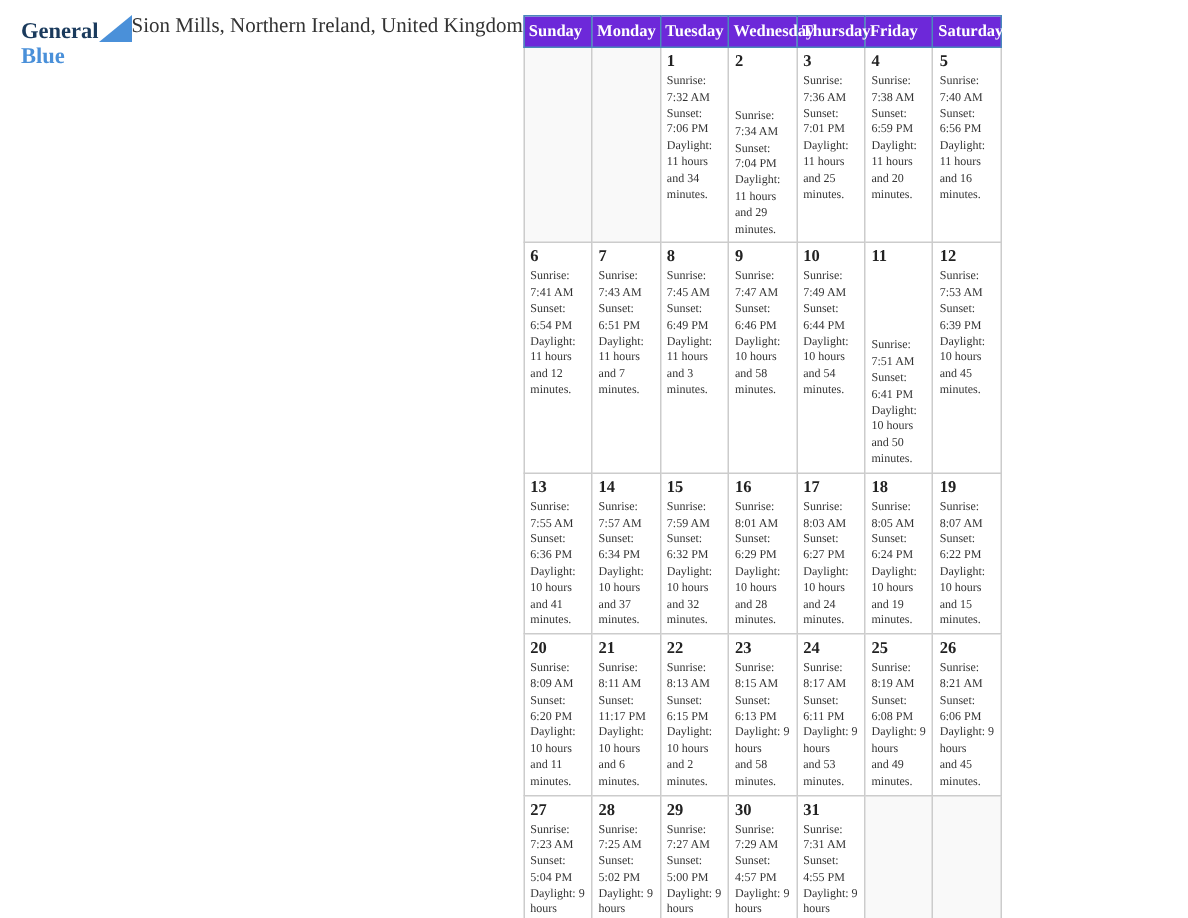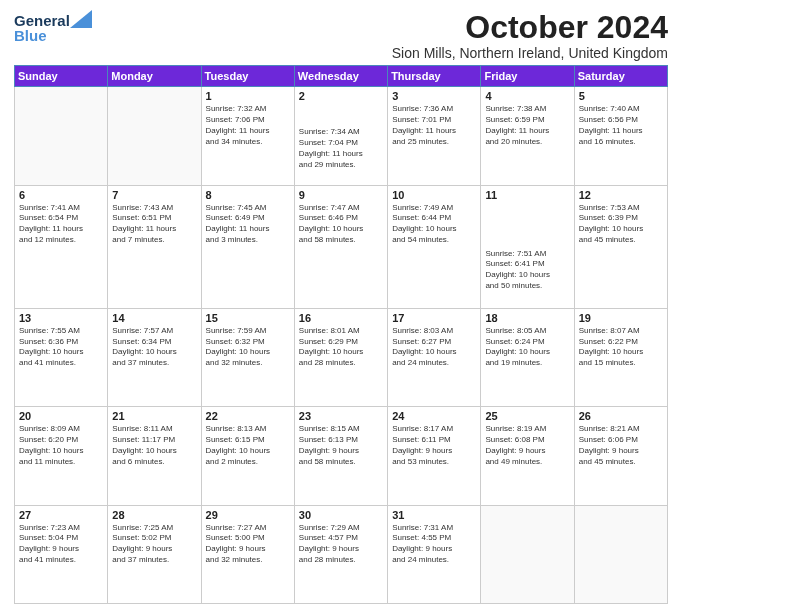--- a/index.html
+++ b/index.html
@@ -8,21 +8,21 @@
       height: 612px;
       font-family: Arial, sans-serif;
       background: #fff;
       overflow: hidden;
     }
     .page {
       width: 682px;
       height: 612px;
       padding: 10px 14px 8px 14px;
       display: flex;
-      flex-direction: column;
+      font-family: Liberation Serif, serif;
     }
     .header {
       display: flex;
       align-items: flex-start;
       justify-content: space-between;
       margin-bottom: 4px;
     }
     .logo {
       display: flex;
       flex-direction: column;
@@ -104,21 +104,20 @@
           <svg width="22" height="18" viewBox="0 0 22 18">
             <polygon points="0,18 22,0 22,18" fill="#4a90d9"></polygon>
           </svg>
         </span>
       </div>
       <div style="margin-top:-4px;">
         <span class="logo-blue">Blue</span>
       </div>
     </div>
     <div class="title-section">
-      <div class="month-title">October 2024</div>
       <div class="location">Sion Mills, Northern Ireland, United Kingdom</div>
     </div>
   </div>
 
   <table class="calendar">
     <thead>
       <tr>
       <th>Sunday</th>
           <th>Monday</th>
           <th>Tuesday</th>

